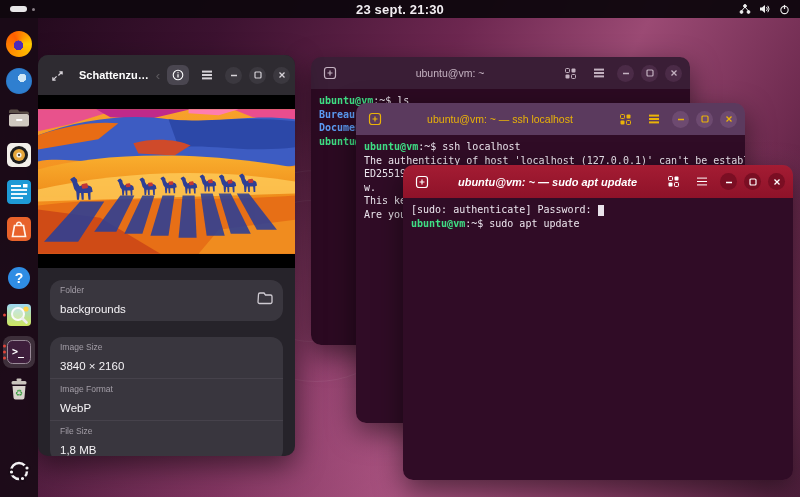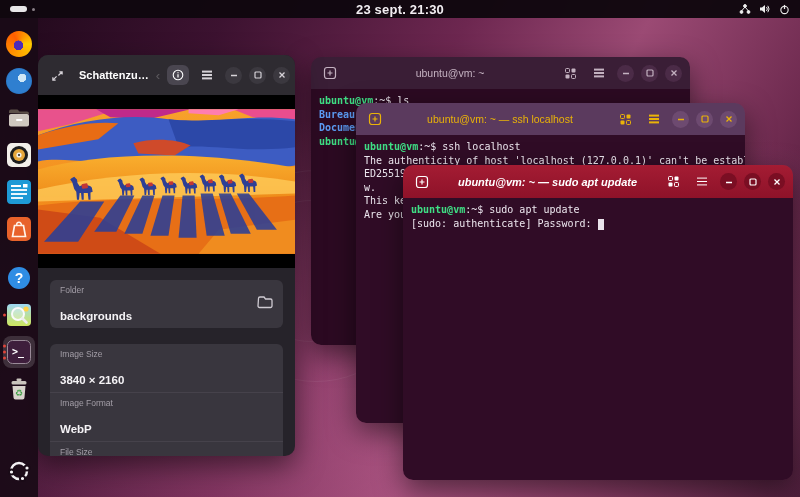--- a/index.html
+++ b/index.html
@@ -40,25 +40,25 @@
   .sqbtn{width:22px;height:20px;border-radius:6px;display:flex;align-items:center;justify-content:center;flex:none;}
   .bars{width:10px;height:1.5px;background:currentColor;box-shadow:0 3.4px 0 currentColor,0 -3.4px 0 currentColor;}
   
   .viewer{left:38px;top:55px;width:257px;height:401px;background:#26232a;z-index:15;}
   .viewer .tbar{height:40px;background:#2e2b31;color:#d6d2d8;}
   .viewer .title{font-size:11px;font-weight:700;color:#fff;margin-left:4px;margin-right:auto;white-space:nowrap;}
   .dimchev{color:rgba(255,255,255,.22);font-size:13px;line-height:1;}
   .infobtn{background:#4a4650;color:#fff;}
   .imgarea{height:173px;background:#000;display:flex;align-items:center;justify-content:center;}
   .props{padding:12px 12px 0 12px;}
-  .card{background:#39363e;border-radius:6px;}
+  .card{background:#39363e;border-radius:12px;}
   .prow{padding:5px 10px 6px 10px;display:flex;align-items:center;}
   .plabels{flex:1;min-width:0;}
   .plabel{font-size:8.5px;color:#a49fa8;}
-  .pvalue{font-size:11.5px;color:#f5f3f6;font-weight:700;margin-top:15px;}
+  .pvalue{font-size:11.5px;color:#f5f3f6;font-weight:400;margin-top:8px;}
   .pdiv{height:1px;background:#46424b;margin:0;}
   .card1{margin-bottom:16px;}
   
   .term .tbar{height:32px;}
   .term1{left:311px;top:57px;width:379px;height:288px;z-index:10;}
   .term2{left:356px;top:103px;width:389px;height:320px;z-index:20;}
   .term3{left:403px;top:165px;width:390px;height:315px;z-index:30;}
   .term1 .tbar{background:#3a1e36;color:#c4b2c1;}
   .term2 .tbar{background:#5b3a5e;color:#eab308;}
   .term3 .tbar{height:33px;background:linear-gradient(#a41c33,#8e1229);color:#fff;}
@@ -336,22 +336,22 @@
             <rect x="2" y="2" width="6" height="6" rx="1" fill="none" stroke="currentColor" stroke-width="1.2"></rect>
           </svg>
         </span>
       <span class="tbtn">
           <svg width="10" height="10" viewBox="0 0 10 10">
             <path d="M2.5,2.5 L7.5,7.5 M7.5,2.5 L2.5,7.5" stroke="currentColor" stroke-width="1.3"></path>
           </svg>
         </span>
     </div>
     <div class="tcontent">
+        <div class="tline"><span class="seg-fg">[sudo: authenticate] Password: </span><span class="seg-cursor"> </span></div>
         <div class="tline"><span class="seg-green">ubuntu@vm</span><span class="seg-fg">:~$ sudo apt update</span></div>
-        <div class="tline"><span class="seg-fg">[sudo: authenticate] Password: </span><span class="seg-cursor"> </span></div>
       </div>
   </div>
 
   <div class="win viewer">
     <div class="tbar">
       <span class="sqbtn">
           <svg width="13" height="13" viewBox="0 0 14 14">
             <path d="M9,3 H12 V6 M12,3 L8,7 M5,12 H2 V9 M2,12 L6,8" stroke="currentColor" stroke-width="1.3" fill="none"></path>
           </svg>
         </span>

